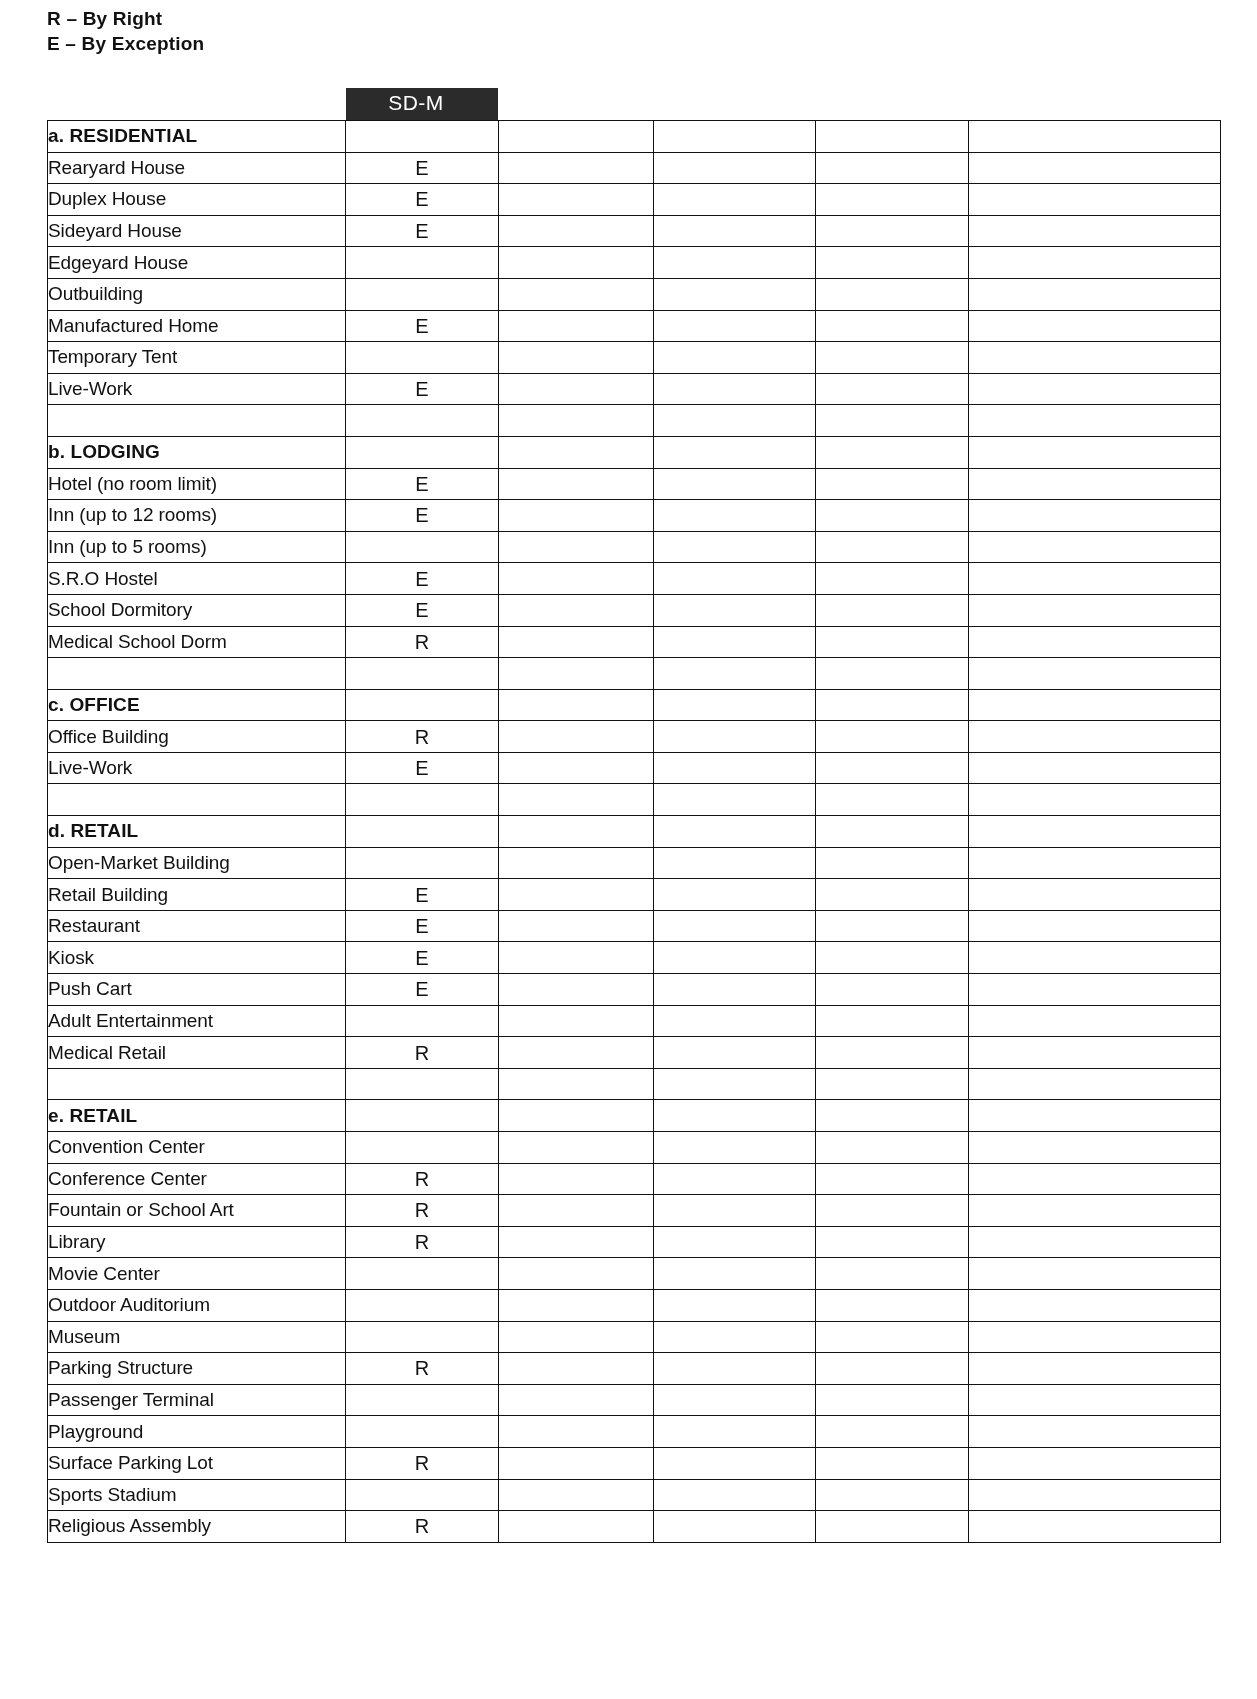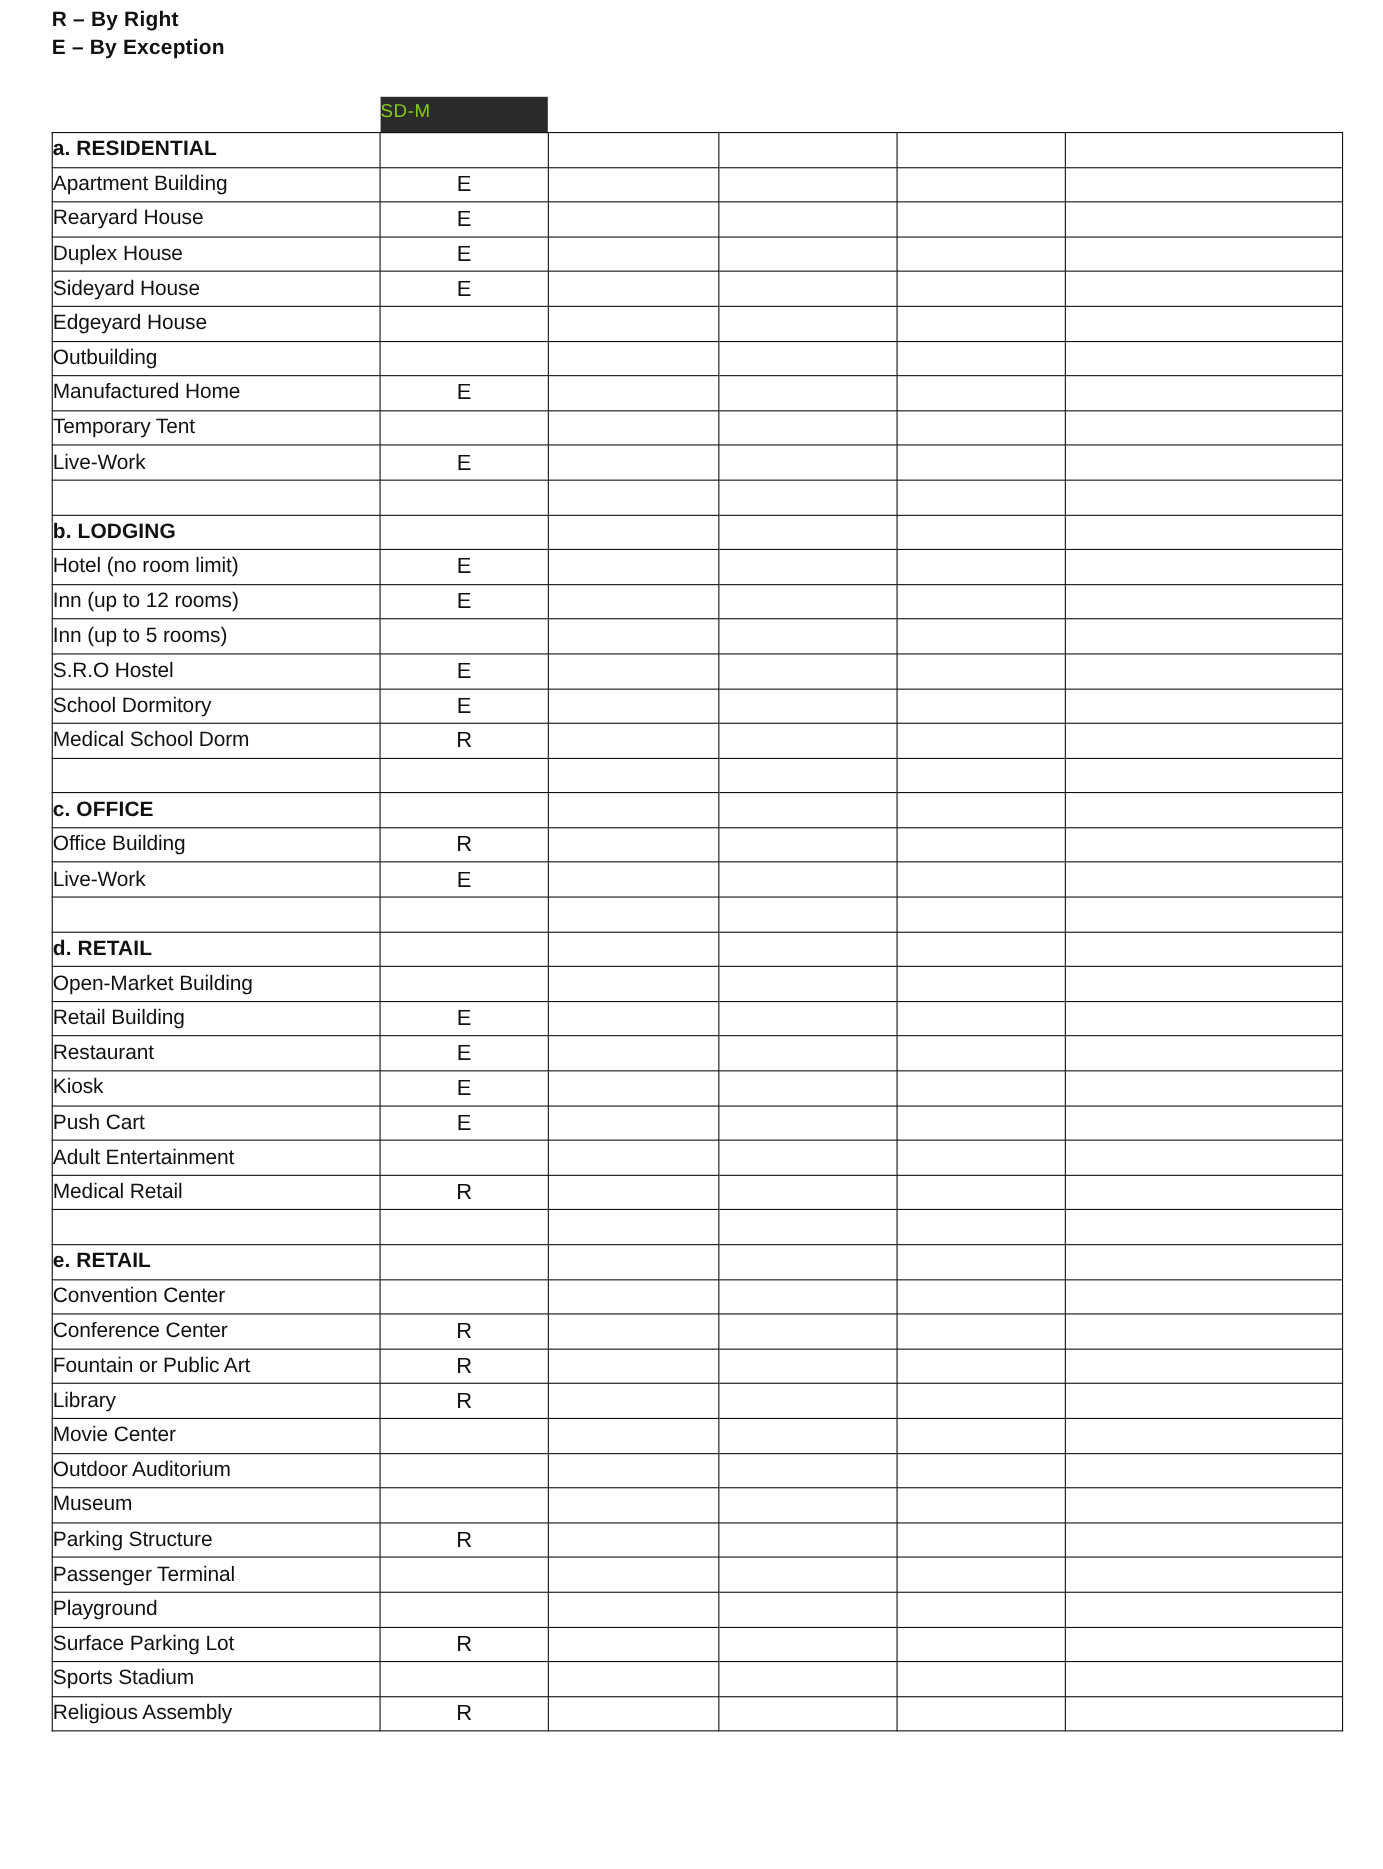--- a/index.html
+++ b/index.html
@@ -36,22 +36,23 @@
     top: 88px;
     width: 152px;
     height: 33px;
     background: #2b2b2b;
   }
   #col-header-band .hdr-label {
     position: absolute;
     left: 0;
     right: 12px;
     top: 3px;
-    color: #84cc16;
-    font-size: 17px;
+    text-align: center;
+    color: #ffffff;
+    font-size: 21px;
     font-weight: normal;
     letter-spacing: 0.5px;
   }
 
   
   #matrix {
     position: absolute;
     left: 47px;
     top: 120px;
     width: 1173px;
@@ -119,28 +120,20 @@
   <tbody id="matrix-body">
       <tr>
         <td class="cell-use section">a. RESIDENTIAL</td>
         <td class="cell-mark"></td>
         <td class="cell-blank"></td>
         <td class="cell-blank"></td>
         <td class="cell-blank"></td>
         <td class="cell-blank"></td>
       </tr>
       <tr>
-        <td class="cell-use">Apartment Building</td>
-        <td class="cell-mark">E</td>
-        <td class="cell-blank"></td>
-        <td class="cell-blank"></td>
-        <td class="cell-blank"></td>
-        <td class="cell-blank"></td>
-      </tr>
-      <tr>
         <td class="cell-use">Rearyard House</td>
         <td class="cell-mark">E</td>
         <td class="cell-blank"></td>
         <td class="cell-blank"></td>
         <td class="cell-blank"></td>
         <td class="cell-blank"></td>
       </tr>
       <tr>
         <td class="cell-use">Duplex House</td>
         <td class="cell-mark">E</td>
@@ -391,21 +384,21 @@
       </tr>
       <tr>
         <td class="cell-use">Conference Center</td>
         <td class="cell-mark">R</td>
         <td class="cell-blank"></td>
         <td class="cell-blank"></td>
         <td class="cell-blank"></td>
         <td class="cell-blank"></td>
       </tr>
       <tr>
-        <td class="cell-use">Fountain or Public Art</td>
+        <td class="cell-use">Fountain or School Art</td>
         <td class="cell-mark">R</td>
         <td class="cell-blank"></td>
         <td class="cell-blank"></td>
         <td class="cell-blank"></td>
         <td class="cell-blank"></td>
       </tr>
       <tr>
         <td class="cell-use">Library</td>
         <td class="cell-mark">R</td>
         <td class="cell-blank"></td>

